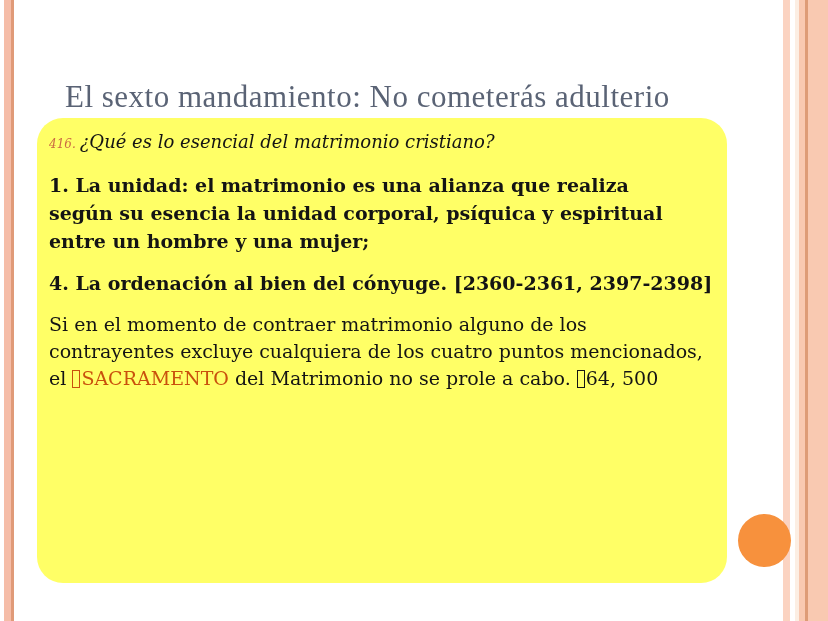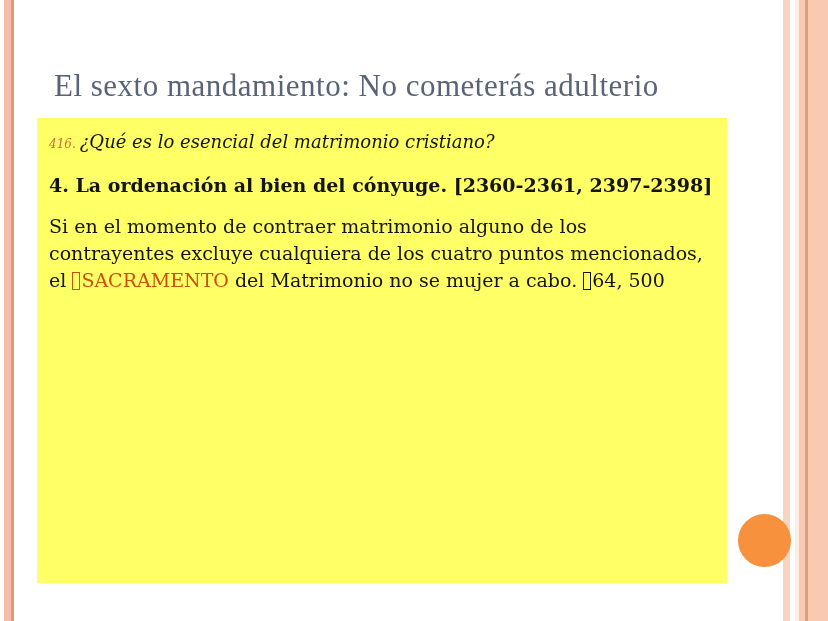--- a/index.html
+++ b/index.html
@@ -15,37 +15,38 @@
   .stripe.left-a{left:4px;width:7px;background:#F5BDA8;}
   .stripe.left-b{left:11px;width:3px;background:#E09A78;}
   .stripe.right-a{left:783px;width:7px;background:#FBD3C1;}
   .stripe.right-cream{left:795px;width:4px;background:#FCEEE3;}
   .stripe.right-band{left:799px;width:29px;background:#F9C9B1;}
   .stripe.right-band-line{left:805px;width:3px;background:#DE9C77;}
 
   .title{
     position:absolute;
     left:50px;top:64px;width:700px;
-    margin:4px;
+    margin:15px;
     font-family:"Liberation Serif", serif;
     font-weight:400;
     font-size:31px;
     letter-spacing:0.5px;
     color:#5A6375;
     white-space:nowrap;
   }
 
   .highlight-box{
     position:absolute;
     left:37px;top:118px;
     width:690px;height:465px;
     background:#FFFF66;
     box-sizing:border-box;
     padding:11px 12px 0 12px;
     color:#141414;
+    border-radius:26px;
   }
   .highlight-box p{margin:0 0 14px 0;white-space:pre-line;}
 
   .question{font-style:italic;font-size:18px;line-height:26px;}
   .qnum{
     font-size:12px;
     color:#CC6B44;
     font-style:italic;
     margin-right:4px;
   }
@@ -101,23 +102,26 @@
   <div class="stripe right-cream"></div>
   <div class="stripe right-band"></div>
   <div class="stripe right-band-line"></div>
 
   <h1 class="title">El sexto mandamiento: No cometerás adulterio</h1>
 
   <div class="highlight-box">
 
     <p class="question"><span class="qnum">416.</span><span>¿Qué es lo esencial del matrimonio cristiano?</span></p>
 
+    <p class="point">1. La unidad: el matrimonio es una alianza que realiza
+según su esencia la unidad corporal, psíquica y espiritual
+entre un hombre y una mujer;</p>
     <p class="point">4. La ordenación al bien del cónyuge. [2360-2361, 2397-2398]</p>
 
     <p class="closing"><span>Si en el momento de contraer matrimonio alguno de los
 contrayentes excluye cualquiera de los cuatro puntos mencionados,
-el </span><a class="sacramento-link"><span class="glyph-box orange"></span><span>SACRAMENTO</span></a><span> del Matrimonio no se mujer a cabo. </span><span class="glyph-box black"></span><span>64, 500</span></p>
+el </span><a class="sacramento-link"><span class="glyph-box orange"></span><span>SACRAMENTO</span></a><span> del Matrimonio no se prole a cabo. </span><span class="glyph-box black"></span><span>64, 500</span></p>
   </div>
 
 
   <div class="accent-circle"></div>
 
 </div>
 
 </body></html>

